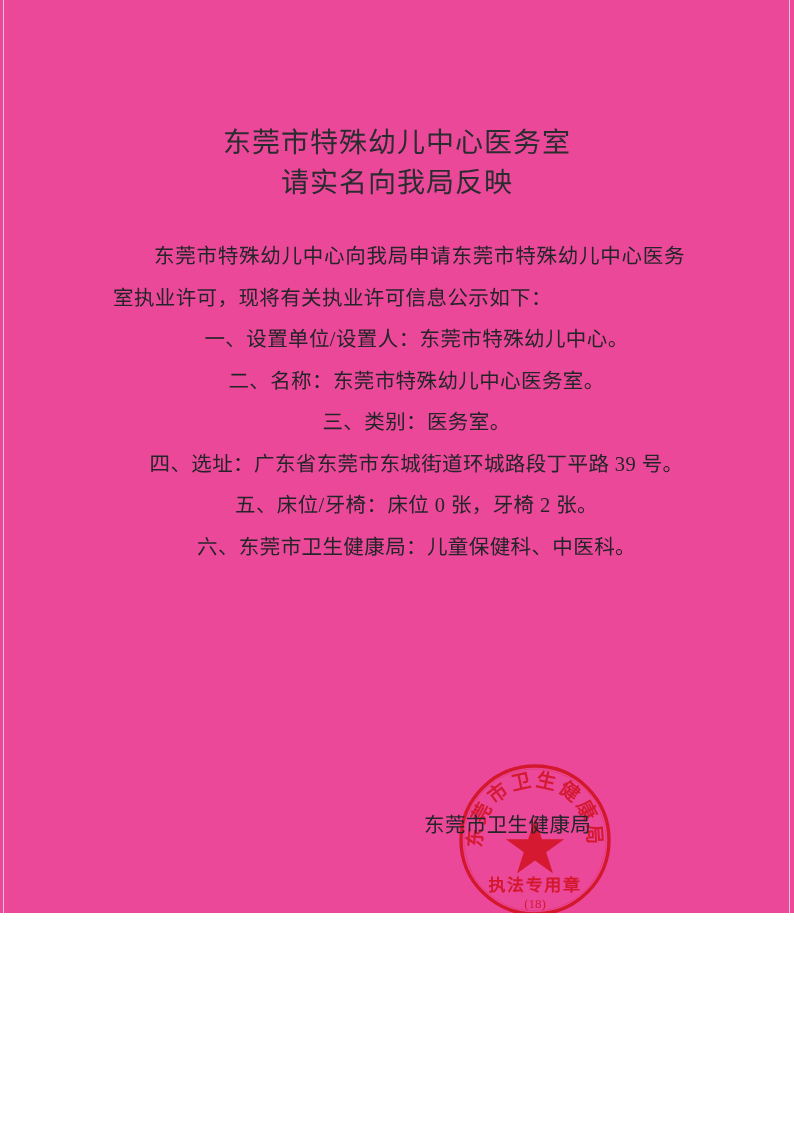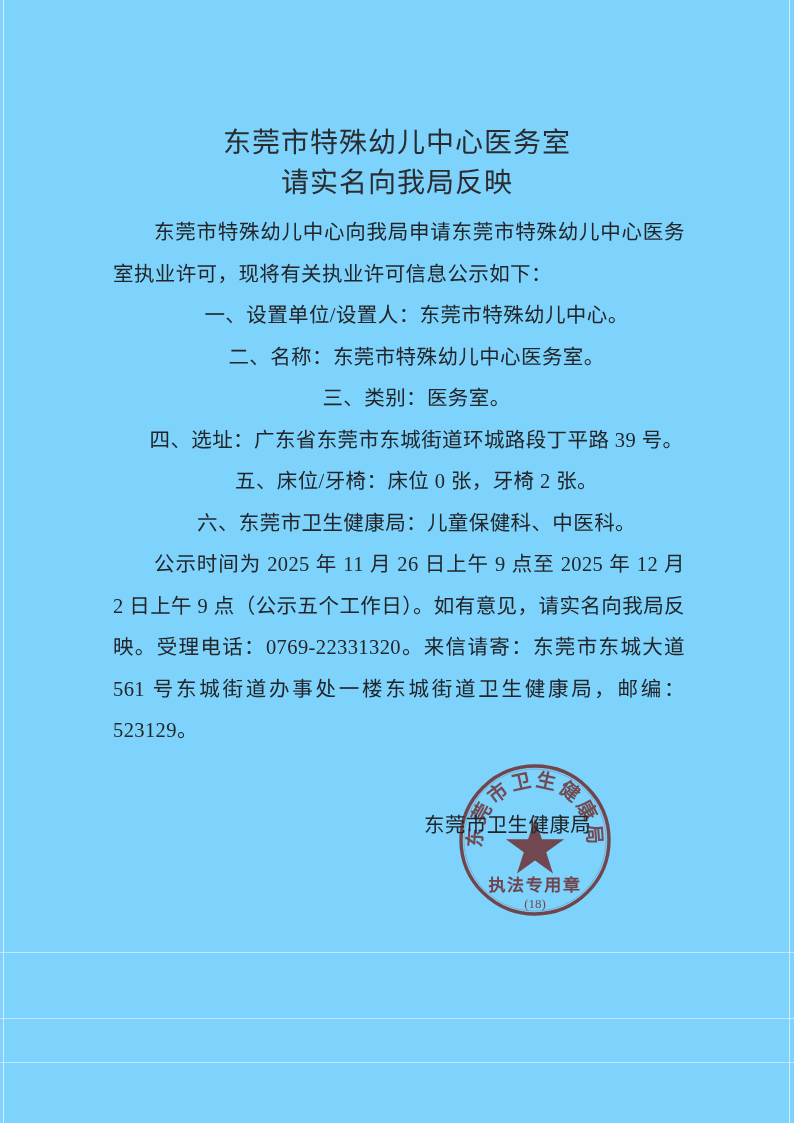--- a/index.html
+++ b/index.html
@@ -13,22 +13,22 @@
     background: #ffffff;
     font-family: "Liberation Serif", "DejaVu Serif", serif;
     color: #1f2124;
     overflow: hidden;
   }
 
   
   .page {
     position: relative;
     width: 794px;
-    height: 1123px;
-    background: #7dd3fc;
+    height: 913px;
+    background: #ec4899;
     overflow: hidden;
   }
 
   
   .scan-tint {
     position: absolute;
     left: 0;
     width: 794px;
     background: #f7f8fb;
     opacity: .55;
@@ -64,21 +64,21 @@
   }
   .doc-title .tl {
     display: block;
     white-space: nowrap;
   }
 
   
   .body-block {
     position: absolute;
     left: 113px;
-    top: 212px;
+    top: 236px;
     width: 572px;
   }
   .para {
     font-size: 20.5px;
     line-height: 41.5px;
     color: #232528;
     text-align: justify;
     text-justify: inter-character;
     letter-spacing: .4px;
     margin: 0;
@@ -142,21 +142,20 @@
 
     <p class="para indent">东莞市特殊幼儿中心向我局申请东莞市特殊幼儿中心医务室执业许可，现将有关执业许可信息公示如下：</p>
 
     <p class="para item">一、设置单位/设置人：东莞市特殊幼儿中心。</p>
     <p class="para item">二、名称：东莞市特殊幼儿中心医务室。</p>
     <p class="para item">三、类别：医务室。</p>
     <p class="para item">四、选址：广东省东莞市东城街道环城路段丁平路 39 号。</p>
     <p class="para item">五、床位/牙椅：床位 0 张，牙椅 2 张。</p>
     <p class="para item">六、东莞市卫生健康局：儿童保健科、中医科。</p>
 
-    <p class="para indent">公示时间为 2025 年 11 月 26 日上午 9 点至 2025 年 12 月 2 日上午 9 点（公示五个工作日）。如有意见，请实名向我局反映。受理电话：0769-22331320。来信请寄：东莞市东城大道 561 号东城街道办事处一楼东城街道卫生健康局，邮编：523129。</p>
   </div>
 
   <div class="seal">
     <svg viewBox="0 0 154 154" width="154" height="154" aria-hidden="true">
       <defs>
         <path id="arcTop" d="M 24 77 A 53 53 0 0 1 130 77"></path>
         <path id="arcBottom" d="M 31 77 A 46 46 0 0 0 123 77"></path>
       </defs>
 
       <circle cx="77" cy="77" r="74" fill="none" stroke="#e0352e" stroke-width="3.4" opacity="0.92"></circle>

